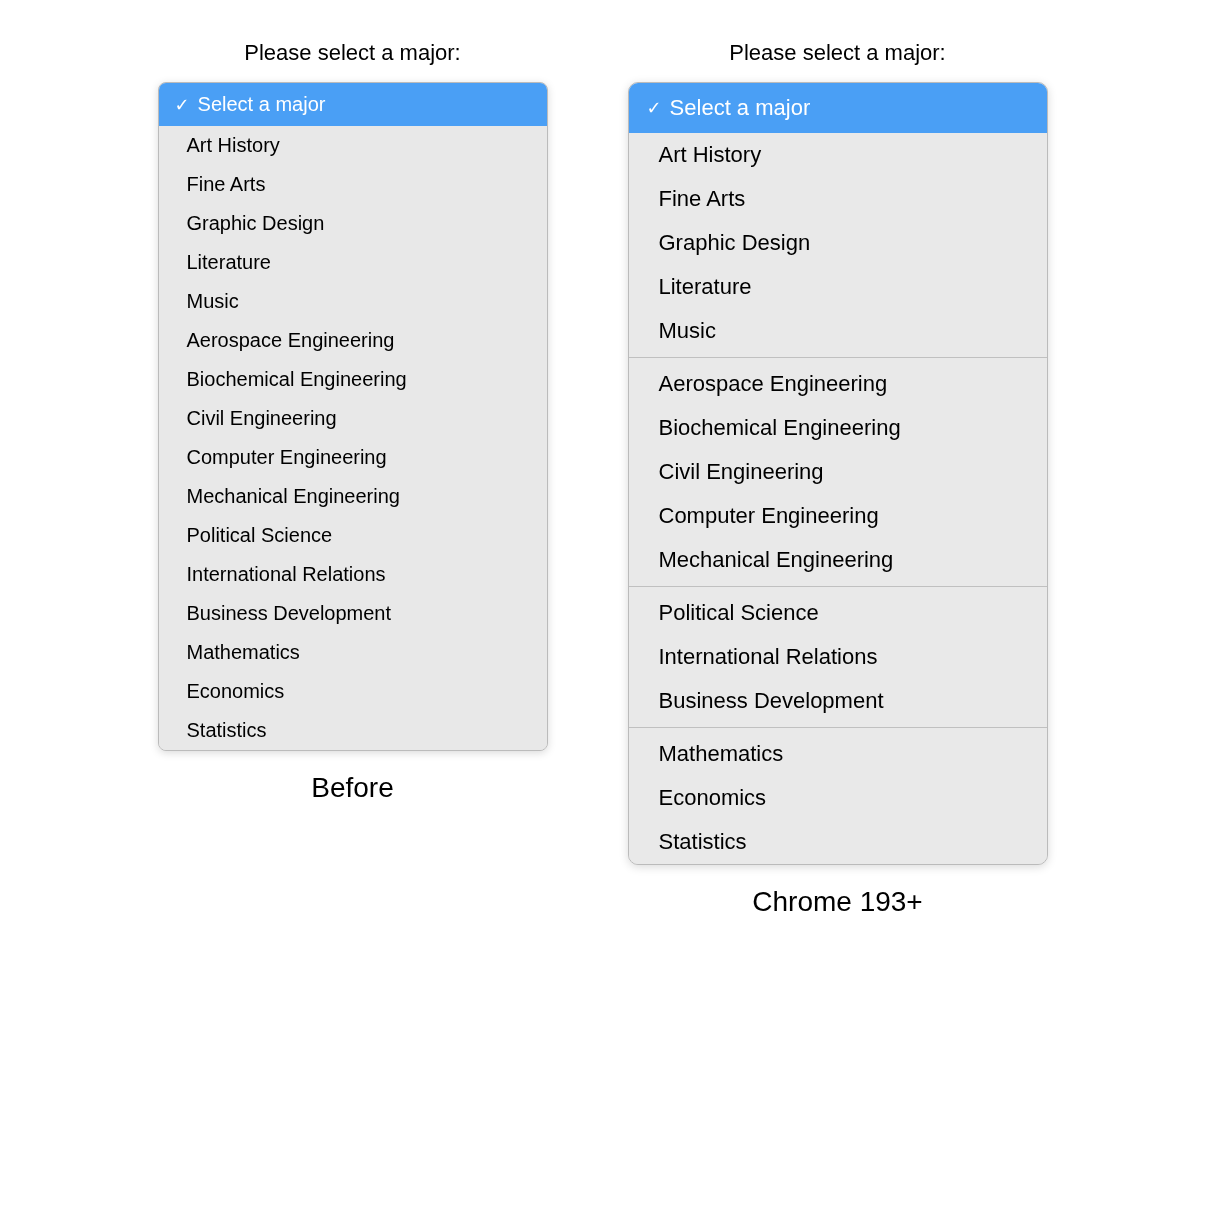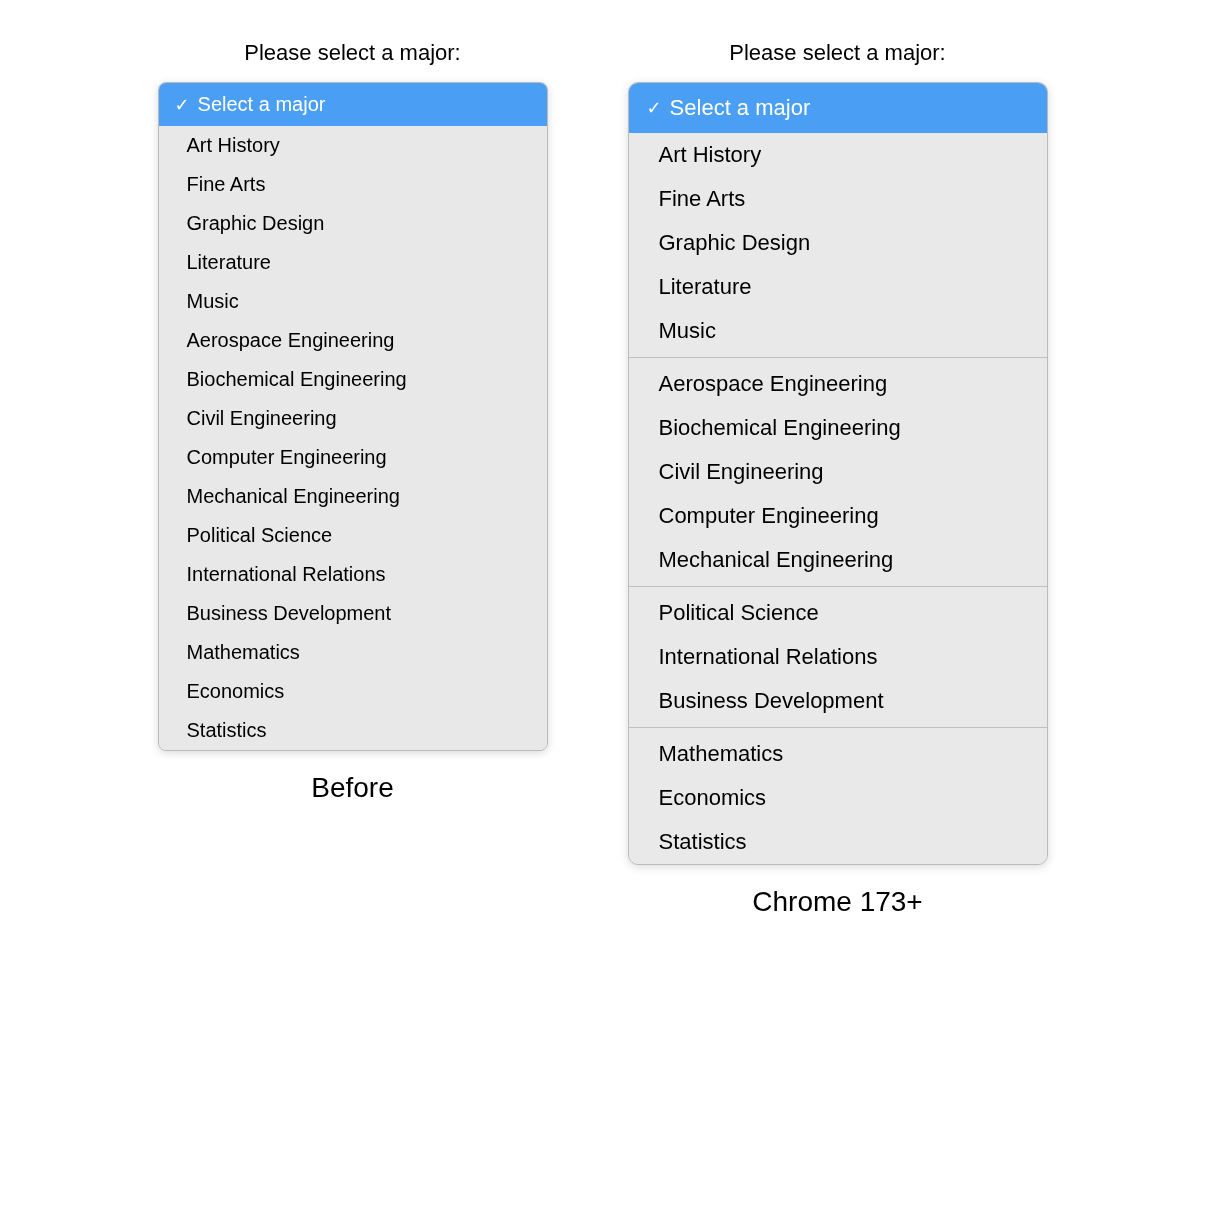--- a/index.html
+++ b/index.html
@@ -173,16 +173,16 @@
           <div class="option">Political Science</div>
           <div class="option">International Relations</div>
           <div class="option">Business Development</div>
           <div class="group-divider"></div>
           <div class="option">Mathematics</div>
           <div class="option">Economics</div>
           <div class="option">Statistics</div>
         </div>
     </div>
 
-    <div class="column-label">Chrome 173+</div>
+    <div class="column-label">Chrome 193+</div>
   </div>
 
 </div>
 
 </body></html>

